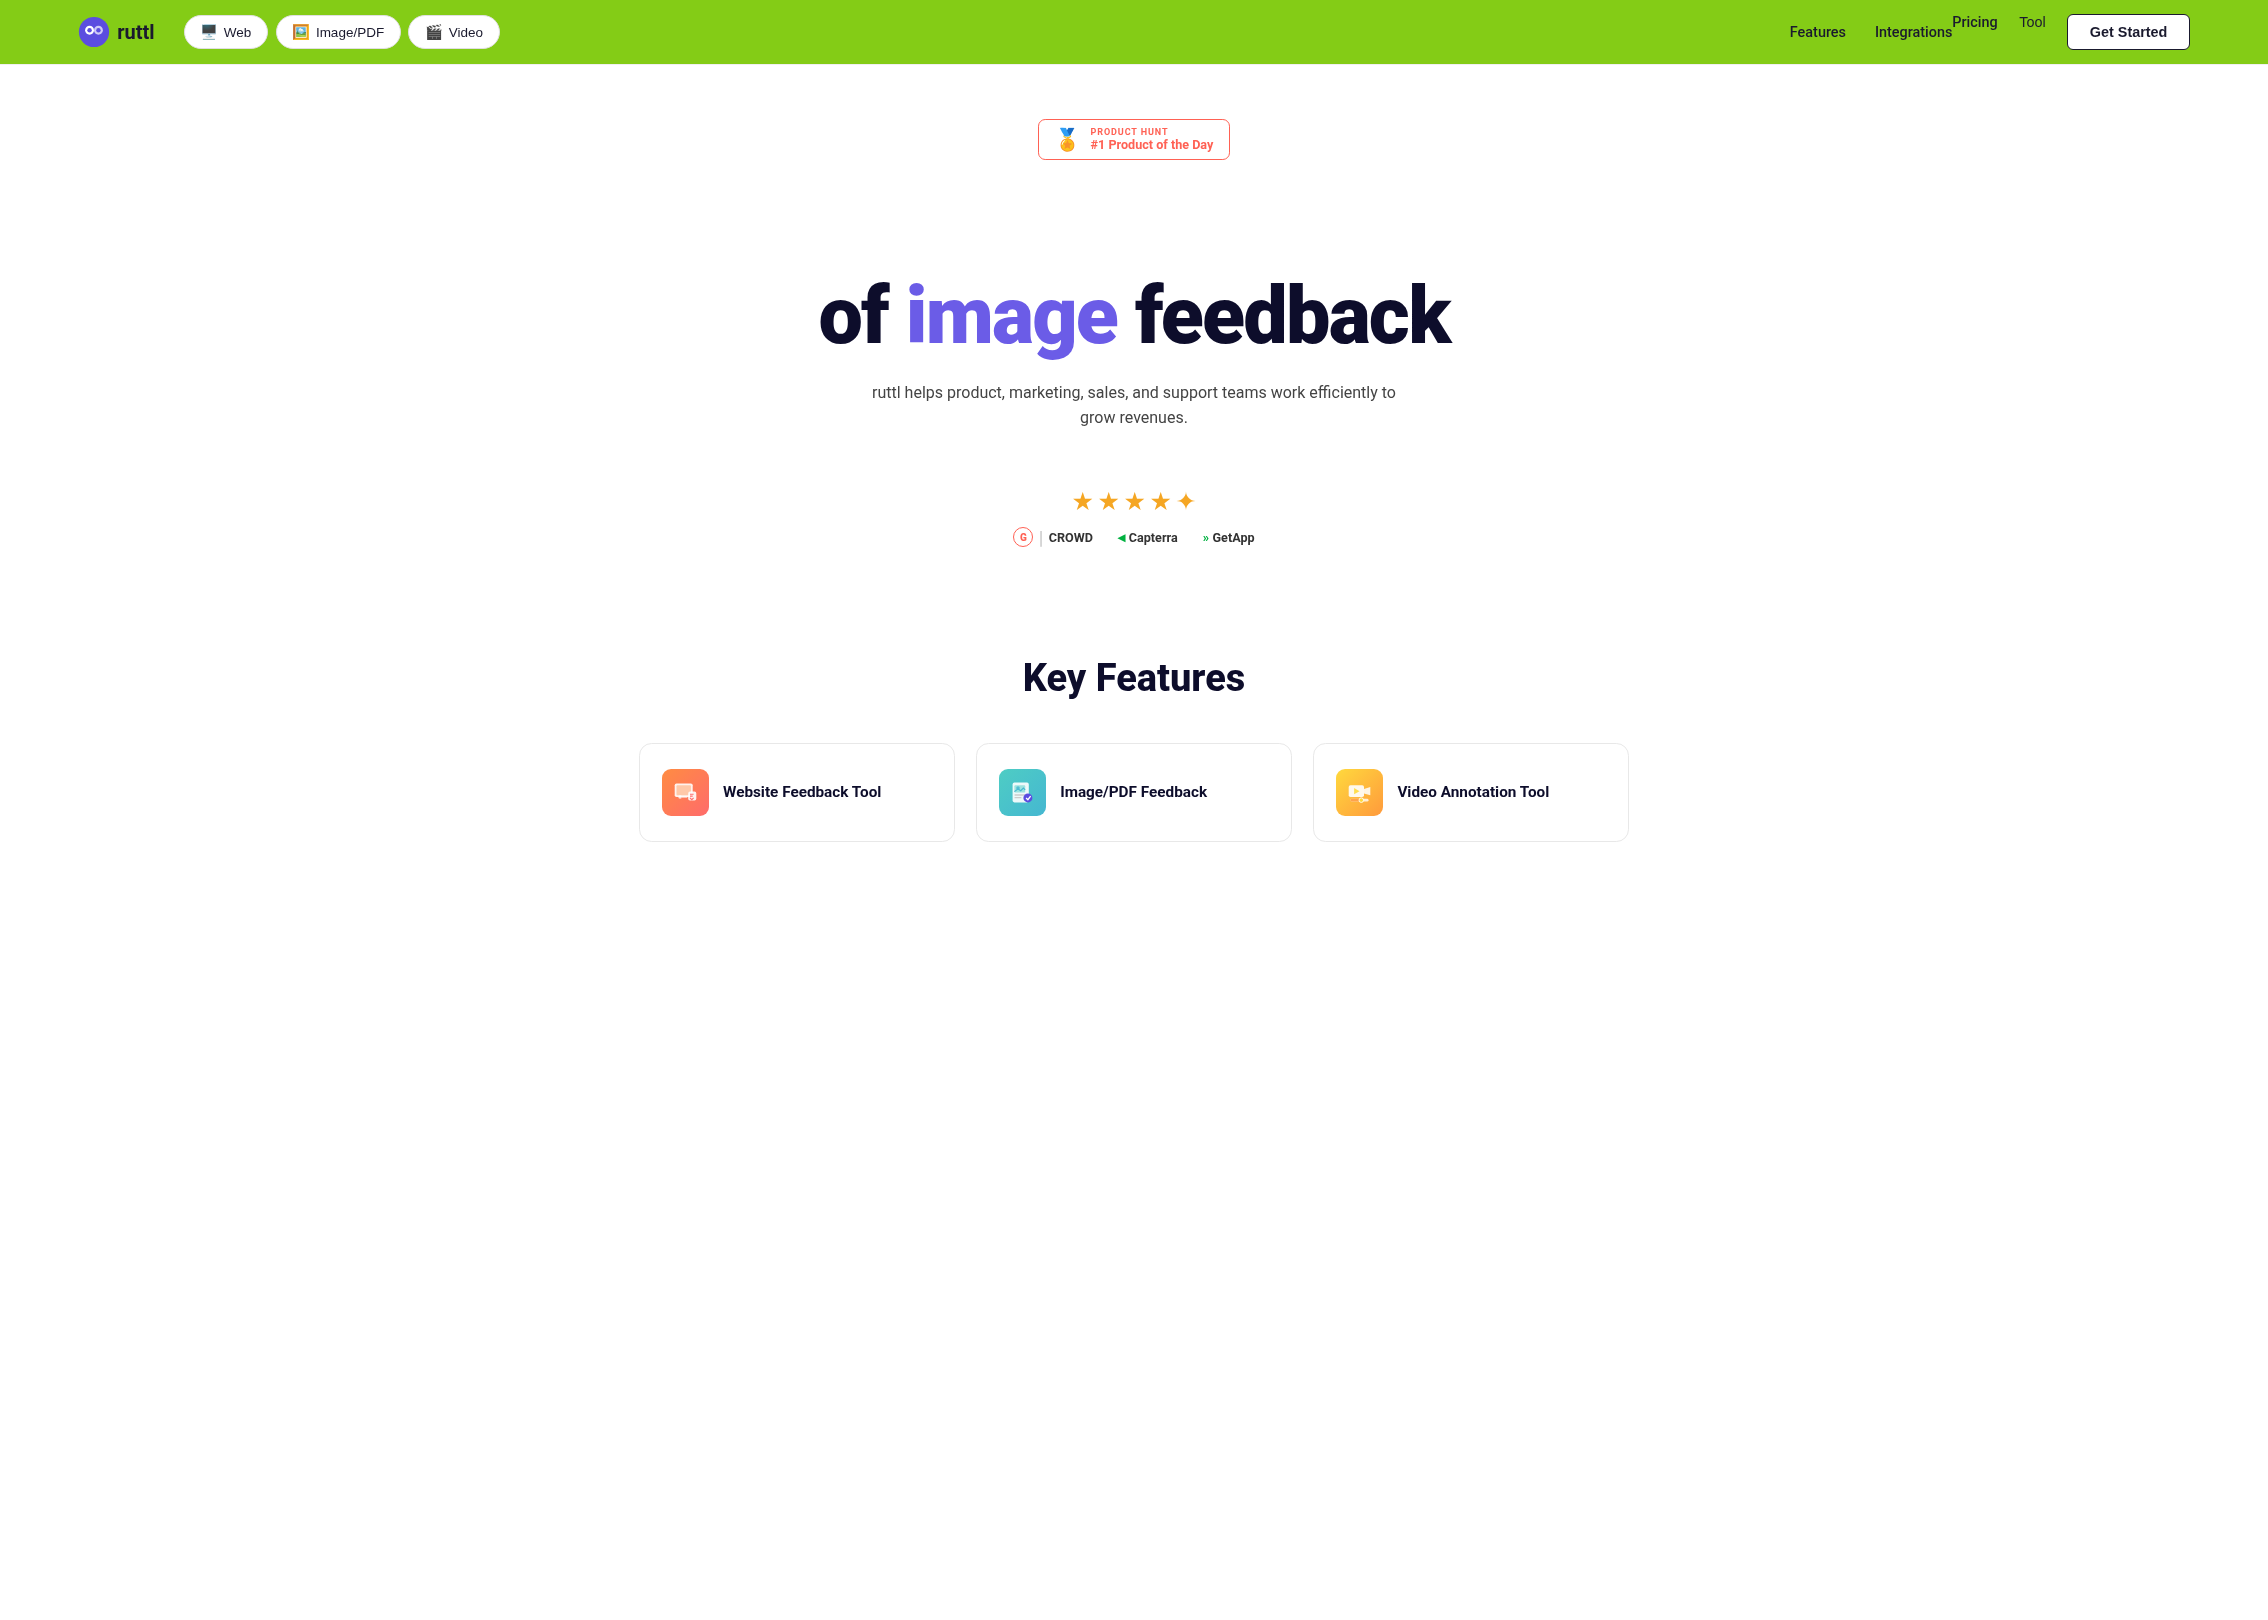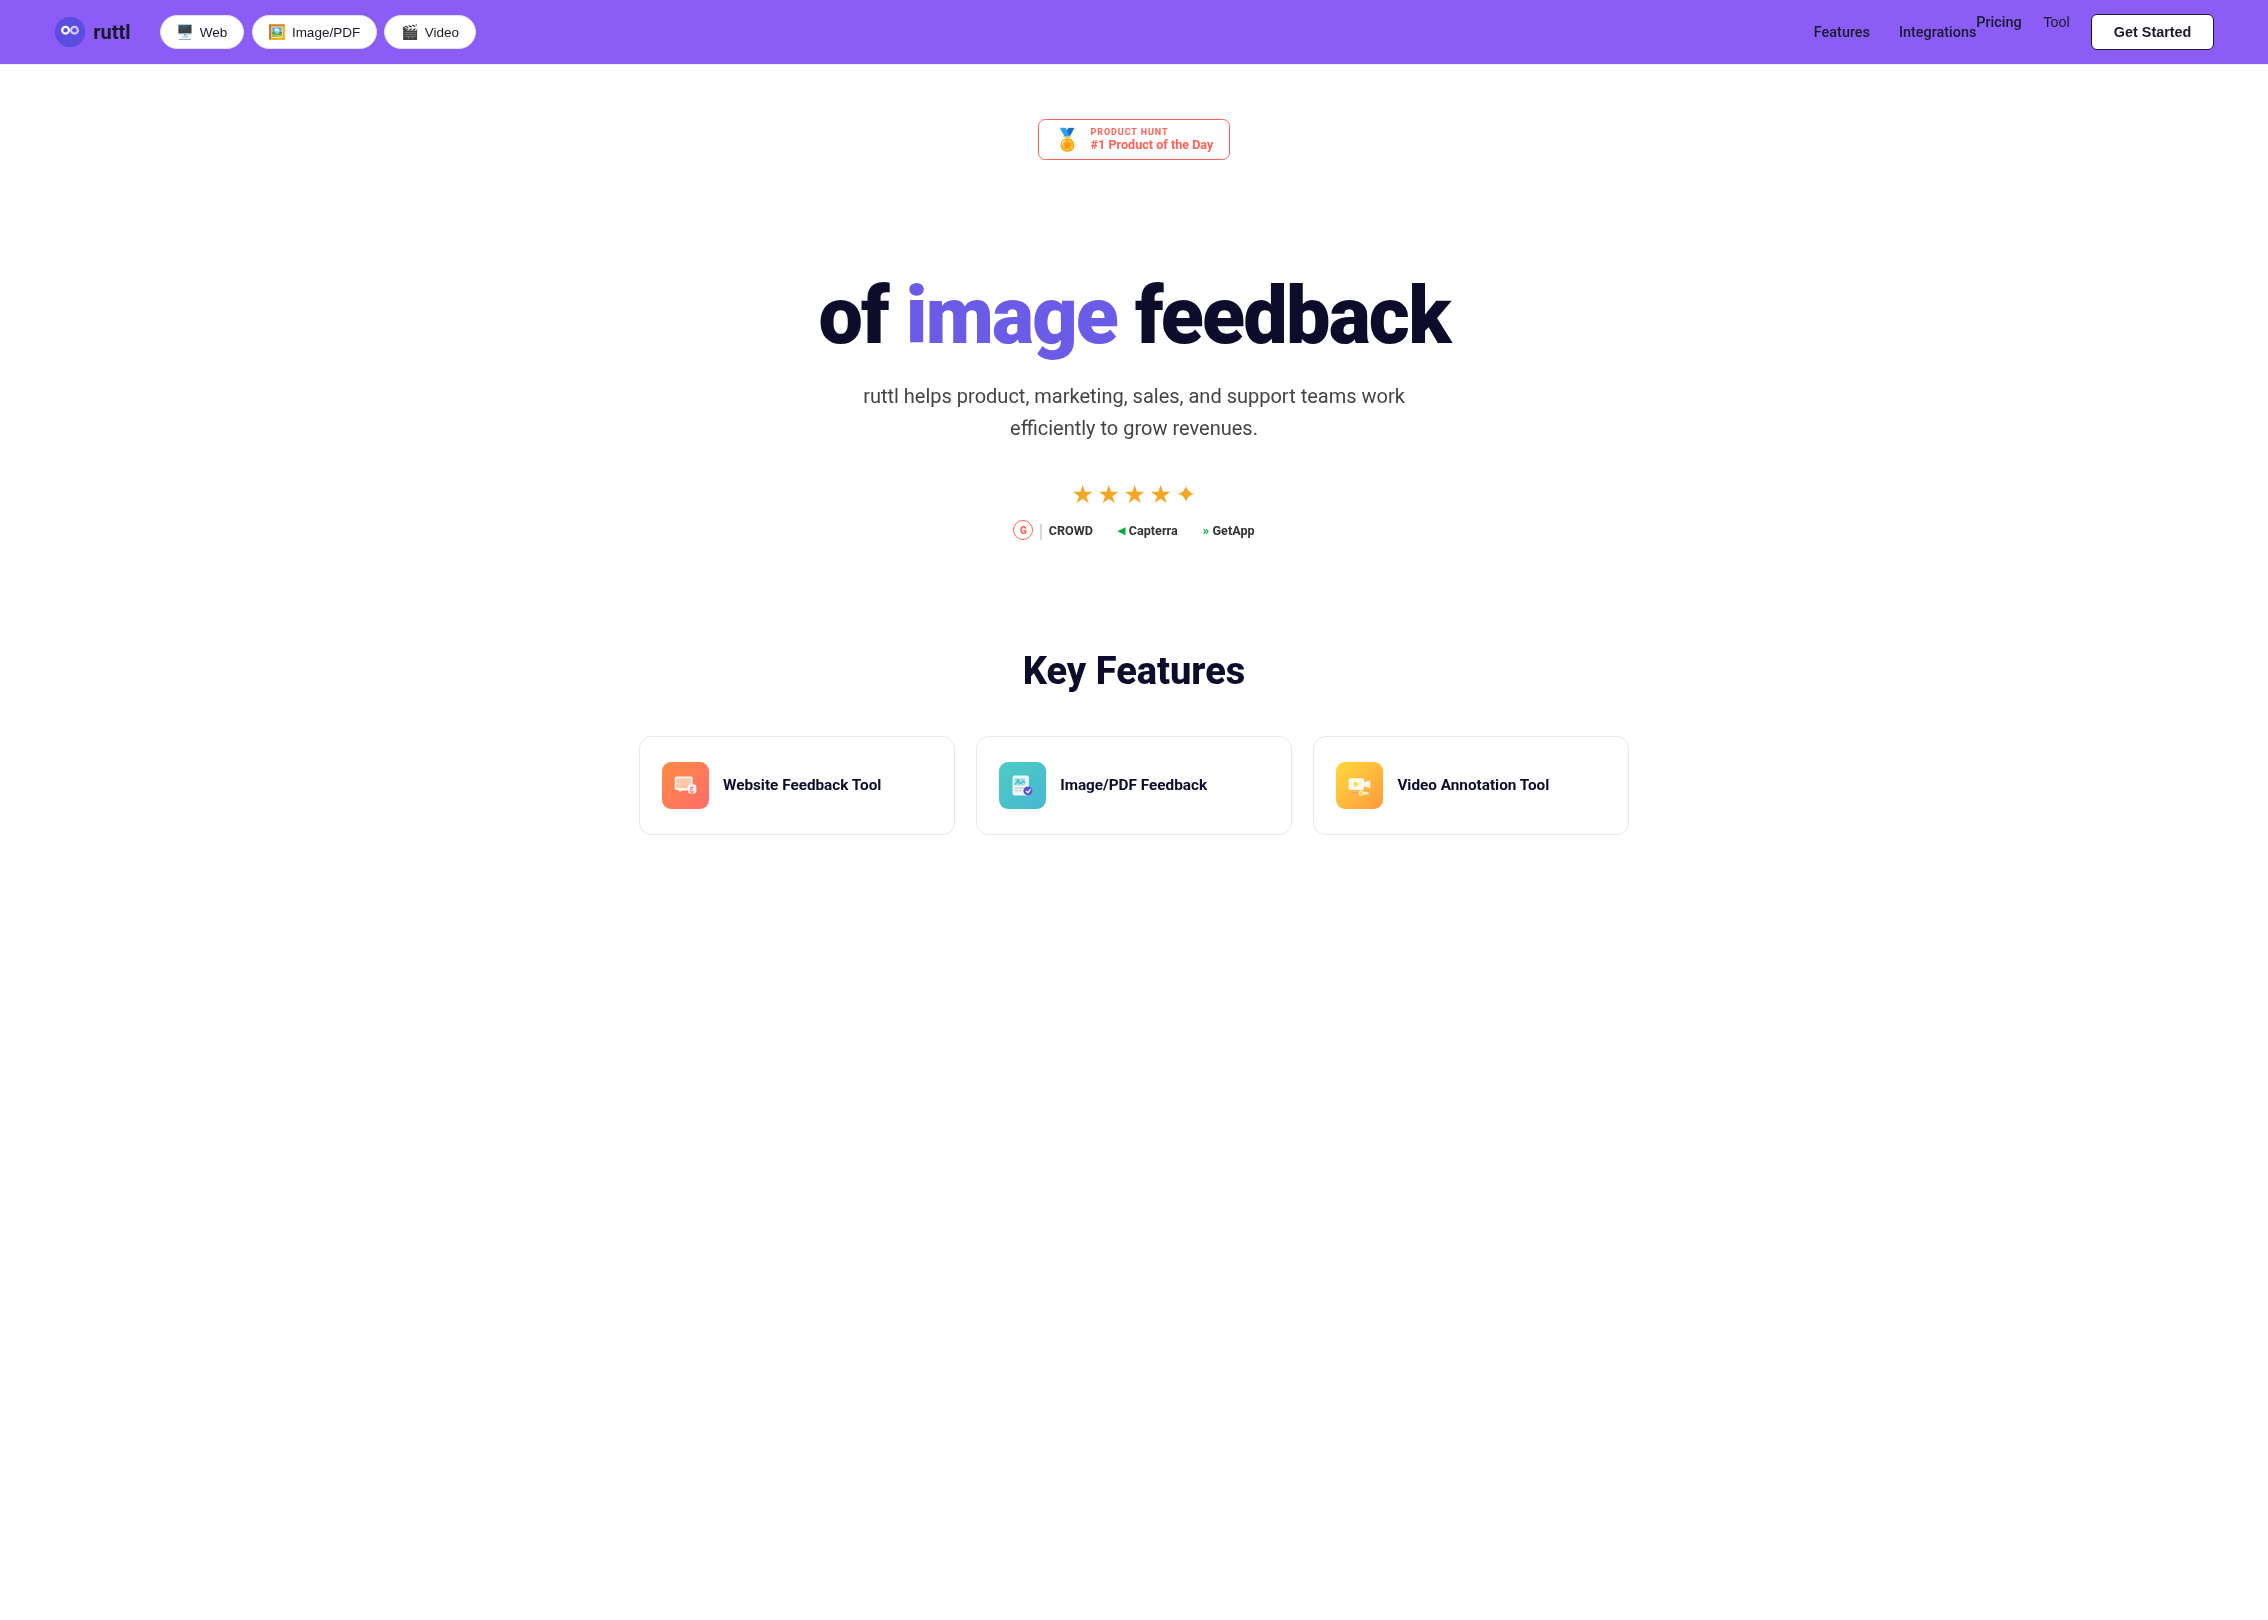--- a/index.html
+++ b/index.html
@@ -12,26 +12,26 @@
       font-family: -apple-system, BlinkMacSystemFont, 'Segoe UI', Roboto, sans-serif;
       background: #ffffff;
       color: #1a1a2e;
       min-height: 100vh;
     }
 
     
     nav {
       display: flex;
       align-items: center;
-      padding: 0 54px;
+      padding: 0 78px;
       height: 65px;
       border-bottom: 0.9px solid #f0f0f0;
       position: sticky;
       top: 0;
-      background: #8b5cf6;
+      background: #84cc16;
       z-index: 100;
     }
 
     .nav-logo {
       display: flex;
       align-items: center;
       gap: 7.2px;
       margin-right: 29px;
       text-decoration: none;
     }
@@ -167,24 +167,24 @@
       letter-spacing: -1.8px;
       max-width: 810px;
       margin-bottom: 21.6px;
     }
 
     .hero-headline .highlight {
       color: #6b5ce7;
     }
 
     .hero-sub {
-      font-size: 20px;
+      font-size: 16px;
       color: #444;
       max-width: 558px;
-      margin-bottom: 36px;
+      margin-bottom: 56px;
       line-height: 1.6;
     }
 
     .hero-cta {
       display: flex;
       gap: 14.4px;
       margin-bottom: 43px;
     }
 
     .btn-primary {

